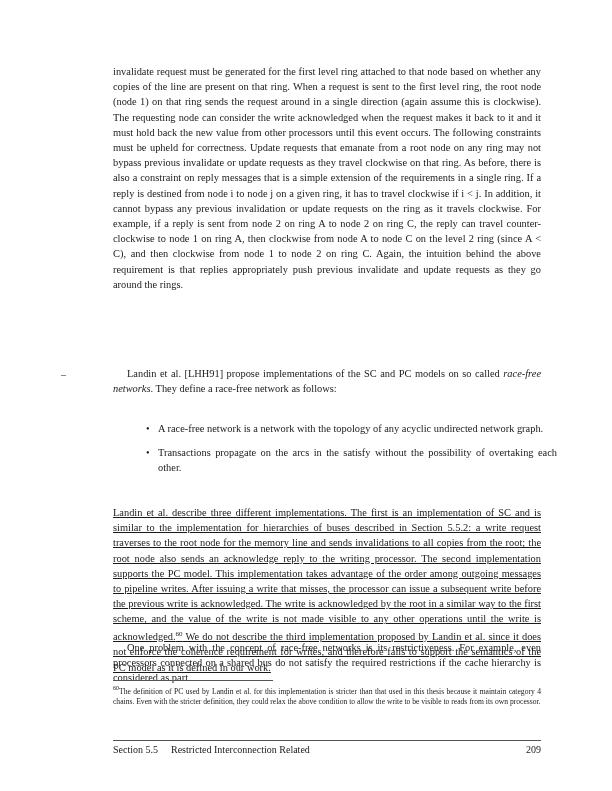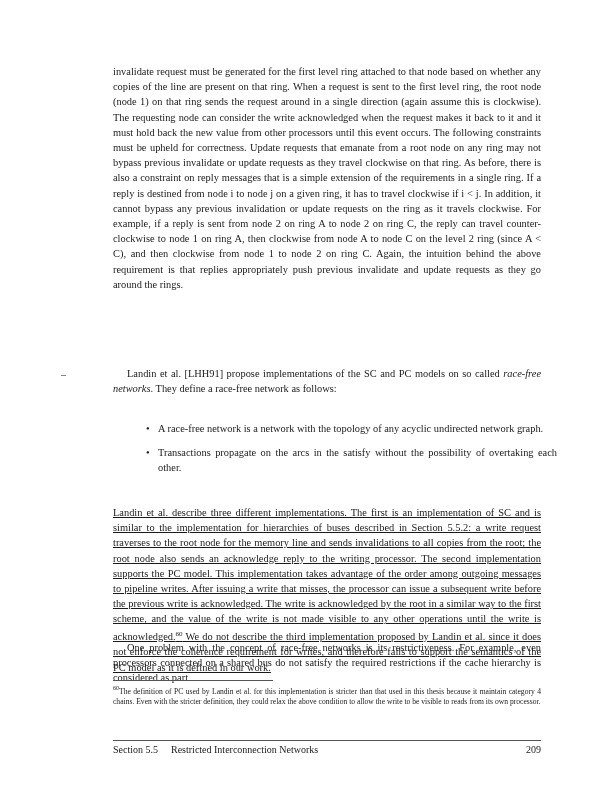--- a/index.html
+++ b/index.html
@@ -50,17 +50,17 @@
   <div class="text p4"><span>Landin et al. describe three different implementations. The first is an implementation of SC and is similar to the implementation for hierarchies of buses described in Section 5.5.2: a write request traverses to the root node for the memory line and sends invalidations to all copies from the root; the root node also sends an acknowledge reply to the writing processor. The second implementation supports the PC model. This implementation takes advantage of the order among outgoing messages to pipeline writes. After issuing a write that misses, the processor can issue a subsequent write before the previous write is acknowledged. The write is acknowledged by the root in a similar way to the first scheme, and the value of the write is not made visible to any other operations until the write is acknowledged.</span><sup>60</sup><span> We do not describe the third implementation proposed by Landin et al. since it does not enforce the coherence requirement for writes, and therefore fails to support the semantics of the PC model as it is defined in our work.</span></div>
 
   <div class="text p5">One problem with the concept of race-free networks is its restrictiveness. For example, even processors connected on a shared bus do not satisfy the required restrictions if the cache hierarchy is considered as part</div>
 
   <div class="fn-rule"></div>
   <div class="footnote"><span class="fnmark">60</span><span>The definition of PC used by Landin et al. for this implementation is stricter than that used in this thesis because it maintain category 4 chains. Even with the stricter definition, they could relax the above condition to allow the write to be visible to reads from its own processor.</span></div>
 
   <div class="foot-rule"></div>
   <div class="footer">
     <span class="sec">Section 5.5</span>
-    <span class="title">Restricted Interconnection Networks</span>
+    <span class="title">Restricted Interconnection Related</span>
     <span class="pg">209</span>
   </div>
 
 </div>
 
 </body></html>

